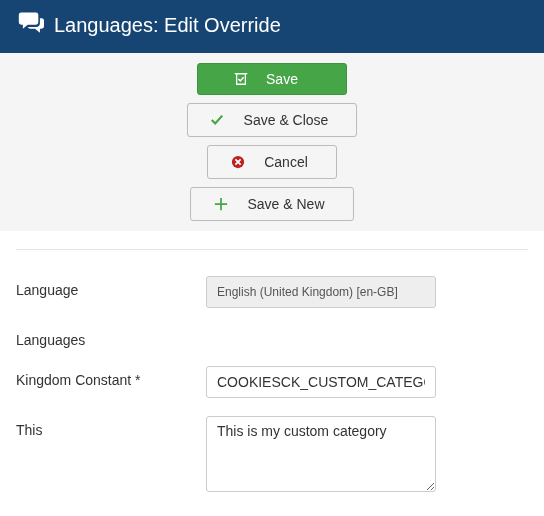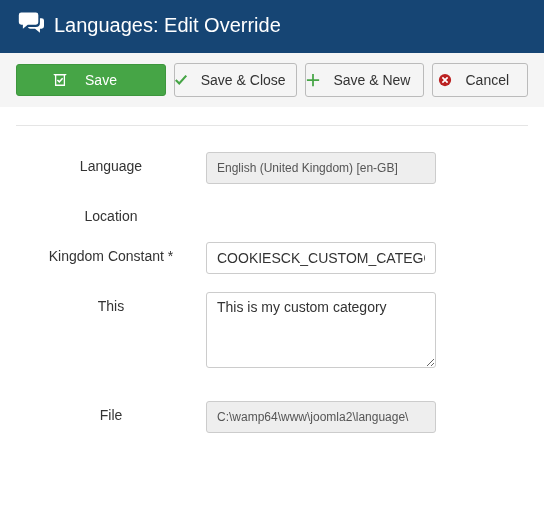--- a/index.html
+++ b/index.html
@@ -17,21 +17,21 @@
     color:#fff;
     padding: 10px 12px 12px 18px;
     display:flex; align-items:center;
     font-size: 20px;
   }
   .header svg { width:26px; height:26px; fill:#fff; margin-right:10px; flex:none;}
   
   .toolbar {
     background:#f5f5f5;
     padding: 10px 16px;
-    display:flex; gap:8px; align-items:center;
+    display:flex; gap:8px; align-items:center;flex-direction:column;
   }
   .btn {
     display:inline-flex; align-items:center; justify-content:center;
     height: 32px; border-radius:3px; cursor:pointer;
     font-size:14px; line-height:1;
     border:1px solid #bbb; background:#f5f5f5; color:#333;
   }
   .btn .ico { display:inline-flex; width:28px; height:100%; align-items:center; justify-content:center;}
   .btn .lbl { padding: 0 12px; white-space:nowrap;}
   .btn-split { padding:16px; overflow:hidden;}
@@ -50,21 +50,21 @@
     margin: 4px 0 10px 0;
   }
   hr.divider { border:none; border-top:1px solid #e5e5e5; margin:0 0 26px 0;}
   .form-row {
     display:flex; align-items:flex-start;
     margin-bottom: 18px;
   }
   .form-row .label {
     width: 190px; flex:none;
     padding-top:6px;
-    font-size:14px; color:#333;text-align:center;
+    font-size:14px; color:#333;
   }
   .form-row .control { width: 230px; }
   .readonly-box {
     background:#eee; border:1px solid #ccc; border-radius:3px;
     height:32px; display:flex; align-items:center;
     padding: 0 10px; color:#555; font-size:12px;
     white-space:nowrap; overflow:hidden;
   }
   input[type=text].txt {
     width:100%; height:32px; border:1px solid #ccc; border-radius:3px;
@@ -104,51 +104,51 @@
   <button class="btn btn-split">
     <span class="ico ico-check">
       <svg viewBox="0 0 16 16">
           <path d="M2 8l4 4L14 3" fill="none" stroke-width="2.5"></path>
         </svg>
     </span>
     <span class="lbl">Save &amp; Close</span>
   </button>
 
   <button class="btn btn-split">
-    <span class="ico ico-plus">
-      <svg viewBox="0 0 16 16">
-          <path d="M7 1h2v6h6v2H9v6H7V9H1V7h6z"></path>
-        </svg>
-    </span>
-    <span class="lbl">Save &amp; New</span>
-  </button>
-
-  <button class="btn btn-split">
     <span class="ico ico-cancel">
       <svg viewBox="0 0 16 16">
           <circle cx="8" cy="8" r="7"></circle>
           <path d="M5 5l6 6M11 5l-6 6" stroke="#fff" stroke-width="2"></path>
         </svg>
     </span>
     <span class="lbl">Cancel</span>
+  </button>
+
+  <button class="btn btn-split">
+    <span class="ico ico-plus">
+      <svg viewBox="0 0 16 16">
+          <path d="M7 1h2v6h6v2H9v6H7V9H1V7h6z"></path>
+        </svg>
+    </span>
+    <span class="lbl">Save &amp; New</span>
   </button>
 </div>
 
 <div class="content">
   <hr class="divider">
 
   <div class="form-row">
     <div class="label">Language</div>
     <div class="control">
       <div class="readonly-box">English (United Kingdom) [en-GB]</div>
     </div>
   </div>
 
   <div class="form-row">
-    <div class="label">Location</div>
+    <div class="label">Languages</div>
   </div>
 
   <div class="form-row">
     <div class="label">Kingdom Constant *</div>
     <div class="control">
       <input type="text" class="txt" value="COOKIESCK_CUSTOM_CATEGOR" style="">
     </div>
   </div>
 
   <div class="form-row">

